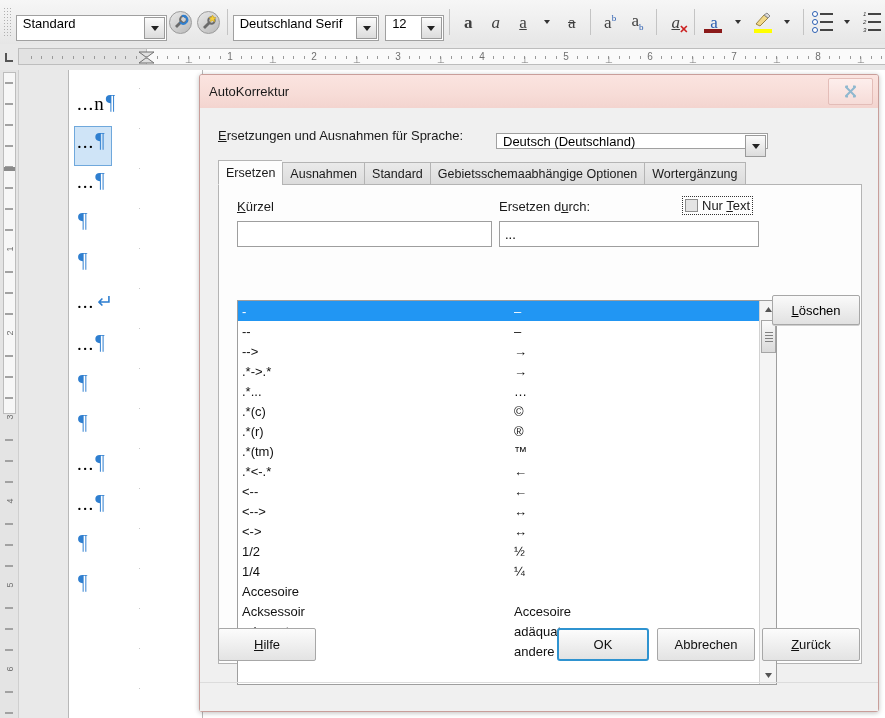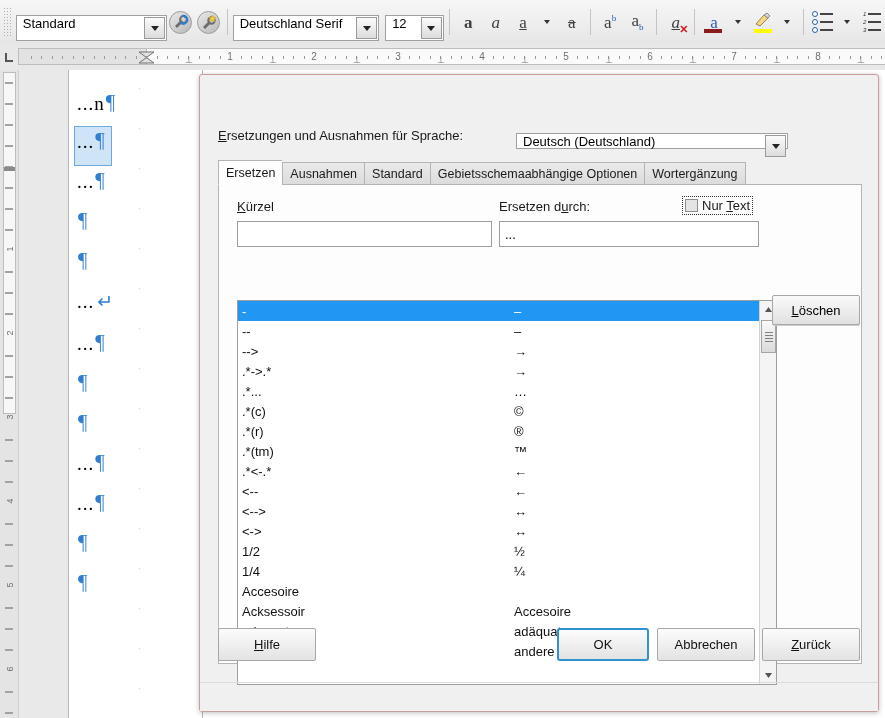--- a/index.html
+++ b/index.html
@@ -116,21 +116,21 @@
     position:absolute;right:5px;top:3px;width:43px;height:25px;
     background:linear-gradient(180deg,#fdeeec,#f6dcd8);
     border:1px solid #e3bdb8;border-radius:2px;
     display:flex;align-items:center;justify-content:center;
   }
   #dlg-close svg{display:block;}
   #dlg-body{position:absolute;left:0;top:33px;right:0;bottom:0;background:#f0f0f0;}
 
   .lang-row{position:absolute;left:18px;top:12px;right:18px;height:30px;display:flex;align-items:center;}
   .lang-label{font-size:13px;color:#1a1a1a;margin-right:8px;}
-  #lang-combo{position:absolute;left:316px;width:272px;height:16px;gap:16px;}
+  #lang-combo{position:absolute;left:296px;width:272px;height:16px;gap:16px;}
   #lang-combo .txt{font-size:13px;}
 
   #tabstrip{position:absolute;left:18px;top:52px;height:25px;display:flex;align-items:flex-end;z-index:3;}
   .tab{
     height:23px;padding:0 7px;box-sizing:border-box;
     background:linear-gradient(180deg,#eaeaea,#dcdcdc);
     border:1px solid #b4b4b4;border-right:none;
     font-size:12.5px;color:#1a1a1a;display:flex;align-items:center;
   }
   .tab:last-child{border-right:1px solid #b4b4b4;}
@@ -633,20 +633,29 @@
     <i class="dotgrid" style="left: 120px; top: 618px;"></i>
     <i class="dotgrid" style="left: 180px; top: 618px;"></i>
     <i class="dotgrid" style="left: 240px; top: 618px;"></i>
     <i class="dotgrid" style="left: 300px; top: 618px;"></i>
     <i class="dotgrid" style="left: 360px; top: 618px;"></i>
     <i class="dotgrid" style="left: 420px; top: 618px;"></i>
   </div>
 
 <div id="dialog">
 
+  <div id="dlg-titlebar">
+    <span id="dlg-title">AutoKorrektur</span>
+    <div id="dlg-close">
+      <svg width="15" height="15" viewBox="0 0 15 15">
+        <path d="M3 3 L12 12 M12 3 L3 12" stroke="#8fb8cf" stroke-width="2" stroke-linecap="round"></path>
+        <path d="M2.5 2.5 L5 2.5 M10 2.5 L12.5 2.5 M2.5 12.5 L5 12.5 M10 12.5 L12.5 12.5" stroke="#8fb8cf" stroke-width="2"></path>
+      </svg>
+    </div>
+  </div>
 
   <div id="dlg-body">
 
     <div class="lang-row">
       <span class="lang-label"><u>E</u><span>rsetzungen und Ausnahmen für Sprache:</span></span>
     </div>
     <div class="combo" id="lang-combo" style="top:13px;">
       <span class="txt">Deutsch (Deutschland)</span>
       <span class="arrowbtn">
           <i class="caret"></i>

